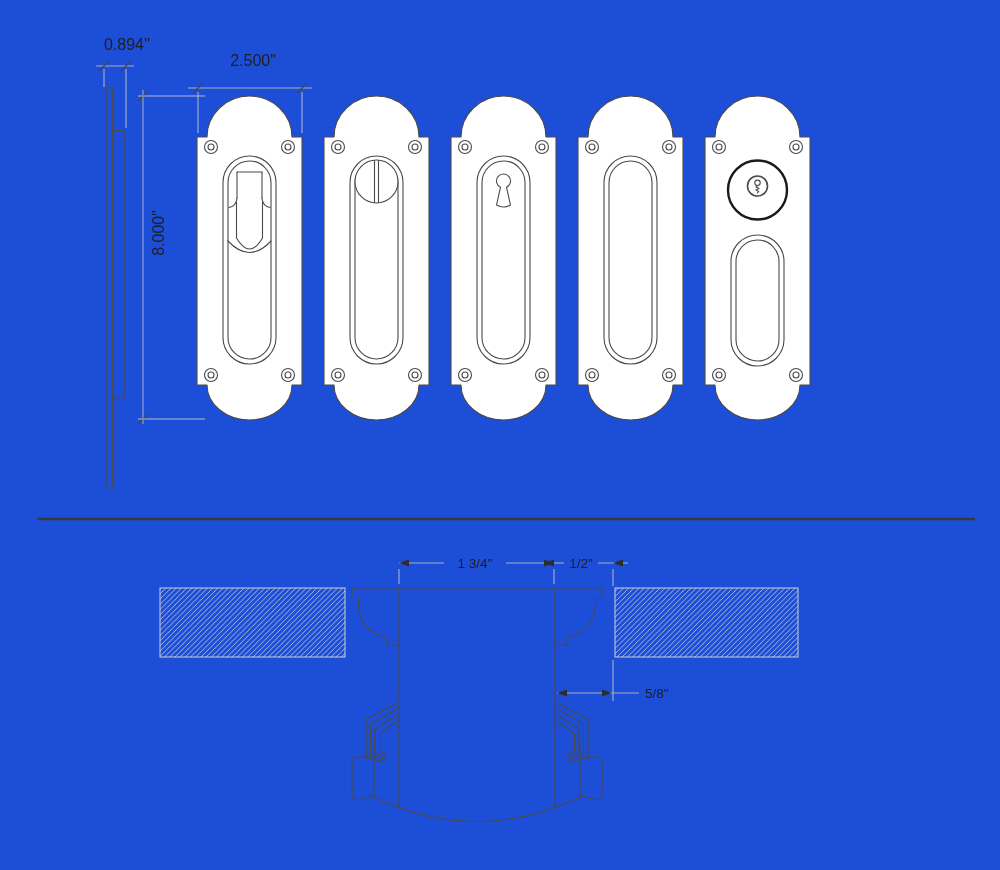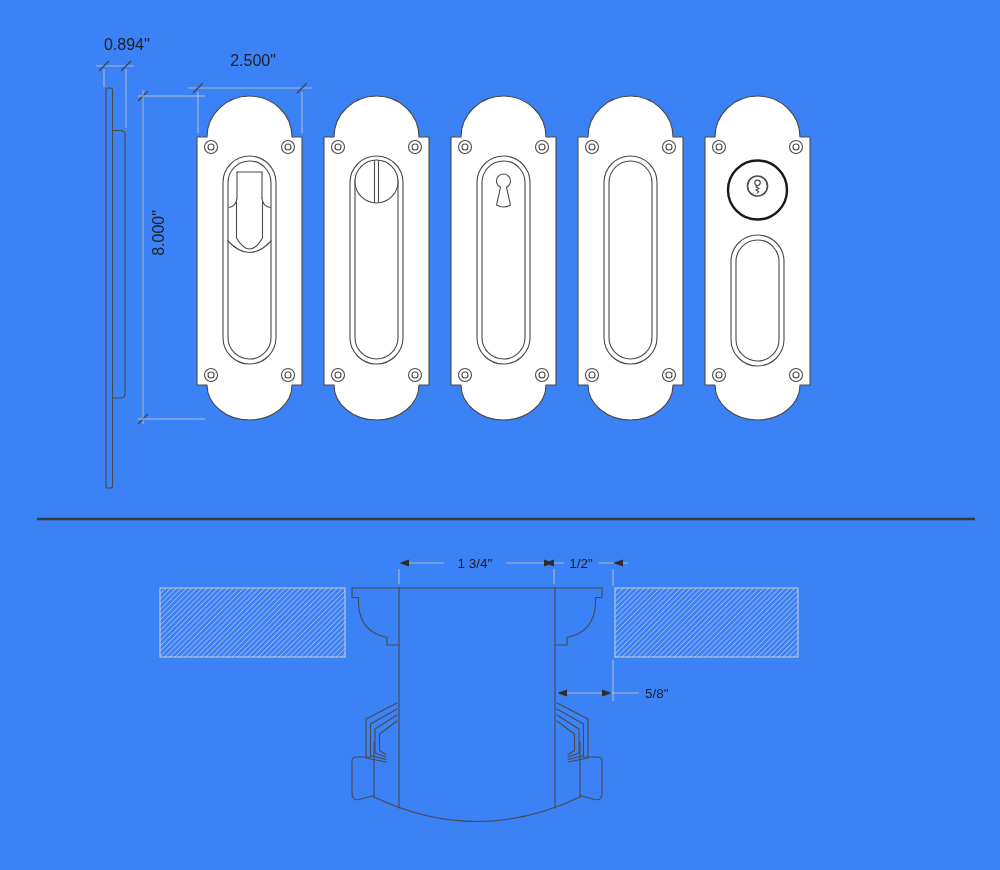--- a/index.html
+++ b/index.html
@@ -1,16 +1,16 @@
 <!DOCTYPE html>
 <html><head>
 <meta charset="utf-8">
 <style>
   html,body{margin:0;padding:0;background:#ffffff;}
-  .stage{position:relative;width:1000px;height:870px;background:#3b82f6;overflow:hidden;}
+  .stage{position:relative;width:1000px;height:870px;background:#1d4ed8;overflow:hidden;}
   .ln{fill:none;stroke:#4a4a4a;stroke-width:1.1;stroke-linecap:round;stroke-linejoin:round;}
   .lnf{fill:#ffffff;stroke:#4a4a4a;stroke-width:1.1;stroke-linejoin:round;}
   .bold{fill:#ffffff;stroke:#1a1a1a;stroke-width:2.4;}
   .dim{fill:none;stroke:#b9b9b9;stroke-width:0.9;}
   .ext{fill:none;stroke:#c6c6c6;stroke-width:0.9;}
   .tick{fill:none;stroke:#454545;stroke-width:1.4;stroke-linecap:round;}
   .arr{fill:#2e2e2e;stroke:none;}
   .dtxt{font-family:"Liberation Sans",sans-serif;font-size:16px;fill:#1f1f1f;}
   .dtxt2{font-family:"Liberation Sans",sans-serif;font-size:13.5px;fill:#1f1f1f;}
   .hrect{fill:url(#hatch);stroke:#cfcfcf;stroke-width:1;}

